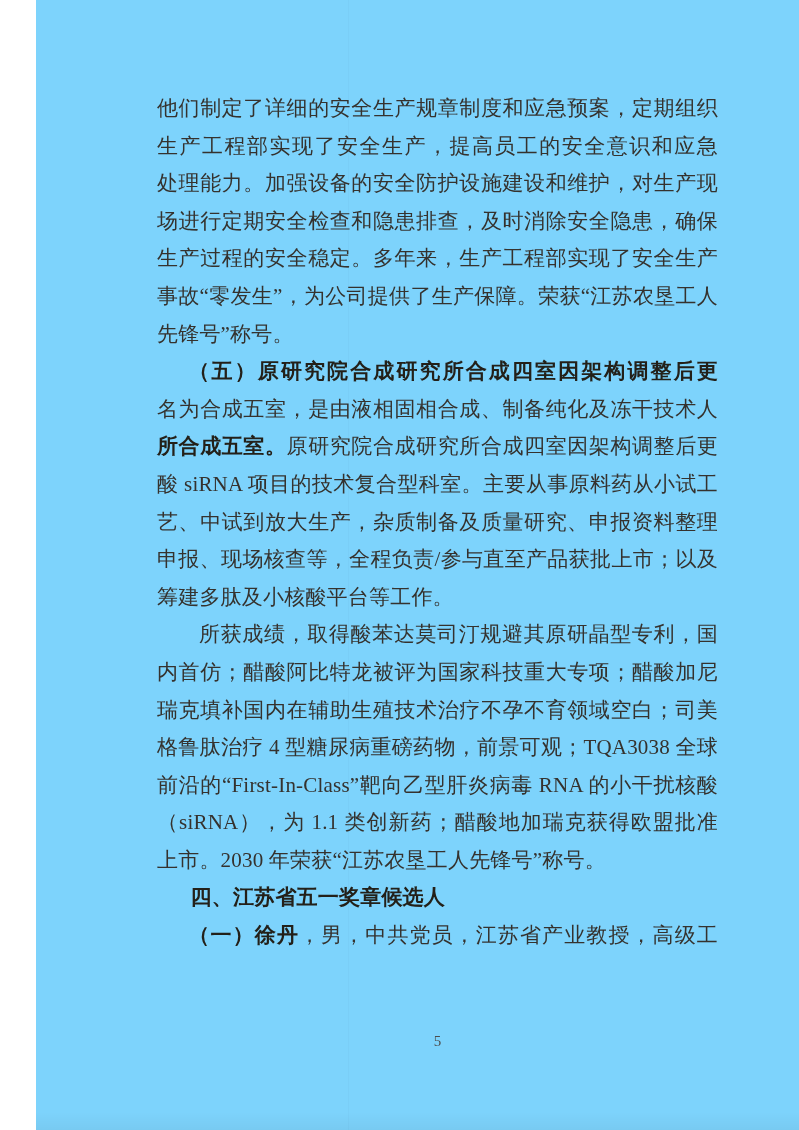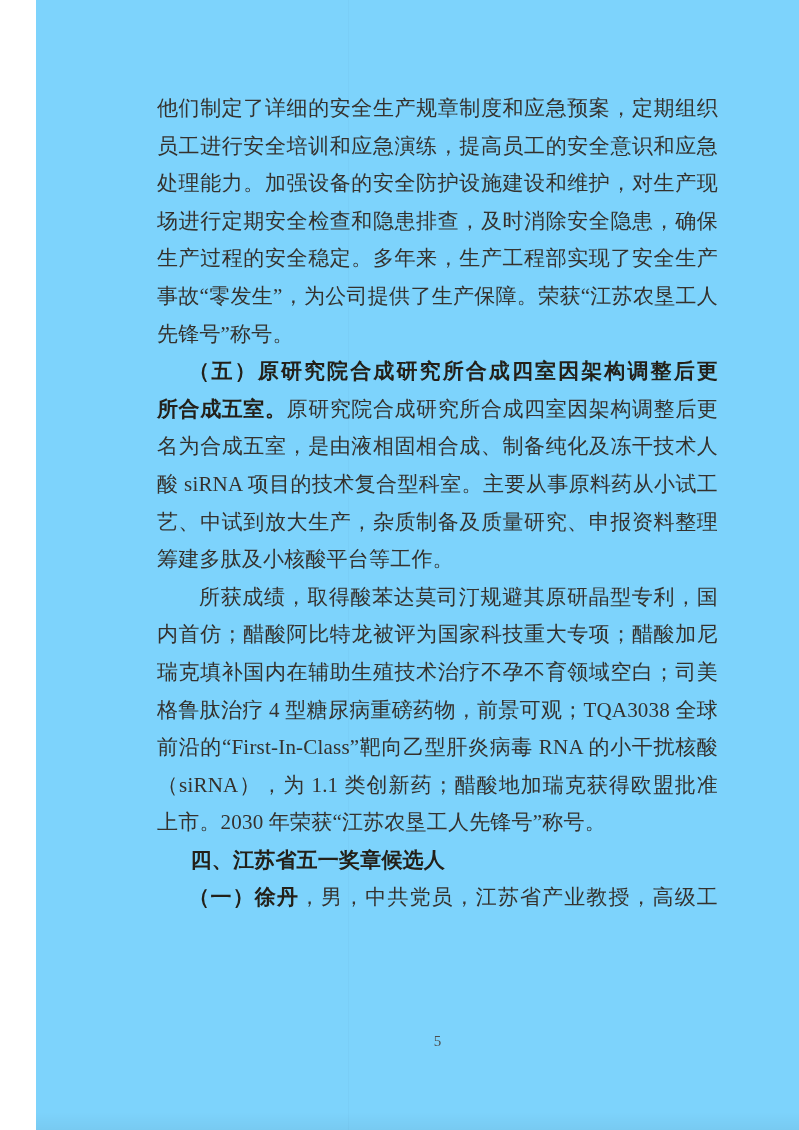--- a/index.html
+++ b/index.html
@@ -79,31 +79,32 @@
 </head>
 <body>
 
 <div class="page">
   <div class="fold-line"></div>
   <div class="edge-right"></div>
   <div class="edge-bottom"></div>
 
   <div class="textblock">
       <div class="line fill"><span>他们制定了详细的安全生产规章制度和应急预案，定期组织</span></div>
-      <div class="line fill"><span>员工进行安全培训和应急演练，提高员工的安全意识和应急</span></div>
+      <div class="line fill"><span>生产工程部实现了安全生产，提高员工的安全意识和应急</span></div>
       <div class="line fill"><span>处理能力。加强设备的安全防护设施建设和维护，对生产现</span></div>
       <div class="line fill"><span>场进行定期安全检查和隐患排查，及时消除安全隐患，确保</span></div>
       <div class="line fill"><span>生产过程的安全稳定。多年来，生产工程部实现了安全生产</span></div>
       <div class="line fill"><span>事故“零发生”，为公司提供了生产保障。荣获“江苏农垦工人</span></div>
       <div class="line"><span>先锋号”称号。</span></div>
       <div class="line fill" style="text-indent: 1.5em;"><span class="b">（五）原研究院合成研究所合成四室因架构调整后更</span></div>
+      <div class="line fill"><span>名为合成五室，是由液相固相合成、制备纯化及冻干技术人</span></div>
       <div class="line fill"><span class="b">所合成五室。</span><span>原研究院合成研究所合成四室因架构调整后更</span></div>
-      <div class="line fill"><span>名为合成五室，是由液相固相合成、制备纯化及冻干技术人</span></div>
       <div class="line fill"><span>酸 siRNA 项目的技术复合型科室。主要从事原料药从小试工</span></div>
       <div class="line fill"><span>艺、中试到放大生产，杂质制备及质量研究、申报资料整理</span></div>
+      <div class="line fill"><span>申报、现场核查等，全程负责/参与直至产品获批上市；以及</span></div>
       <div class="line"><span>筹建多肽及小核酸平台等工作。</span></div>
       <div class="line fill" style="text-indent: 2em;"><span>所获成绩，取得酸苯达莫司汀规避其原研晶型专利，国</span></div>
       <div class="line fill"><span>内首仿；醋酸阿比特龙被评为国家科技重大专项；醋酸加尼</span></div>
       <div class="line fill"><span>瑞克填补国内在辅助生殖技术治疗不孕不育领域空白；司美</span></div>
       <div class="line fill"><span>格鲁肽治疗 4 型糖尿病重磅药物，前景可观；TQA3038 全球</span></div>
       <div class="line fill"><span>前沿的“First-In-Class”靶向乙型肝炎病毒 RNA 的小干扰核酸</span></div>
       <div class="line fill"><span>（siRNA），为 1.1 类创新药；醋酸地加瑞克获得欧盟批准</span></div>
       <div class="line"><span>上市。2030 年荣获“江苏农垦工人先锋号”称号。</span></div>
       <div class="line" style="text-indent: 1.6em;"><span class="b">四、江苏省五一奖章候选人</span></div>
       <div class="line fill" style="text-indent: 1.5em;"><span class="b">（一）徐丹</span><span>，男，中共党员，江苏省产业教授，高级工</span></div>

